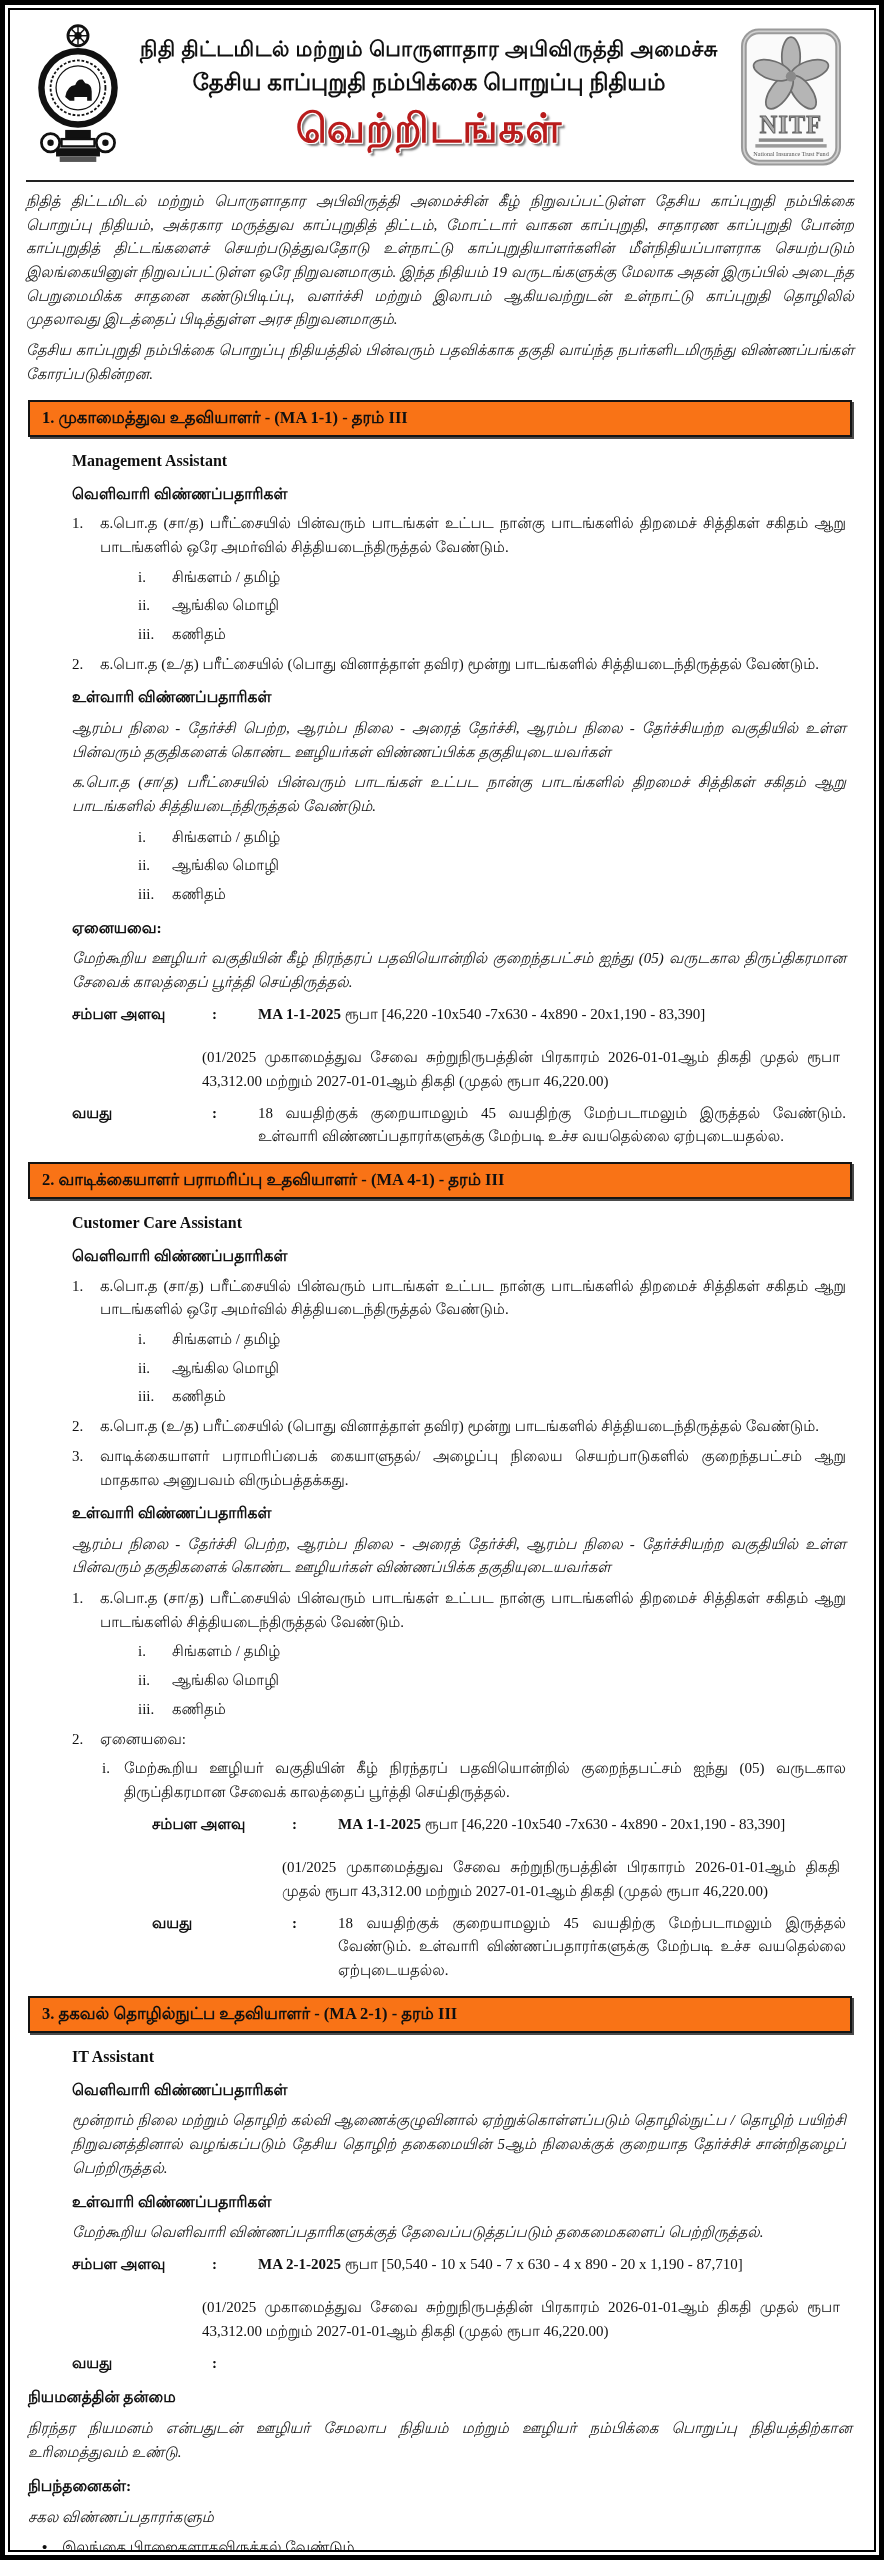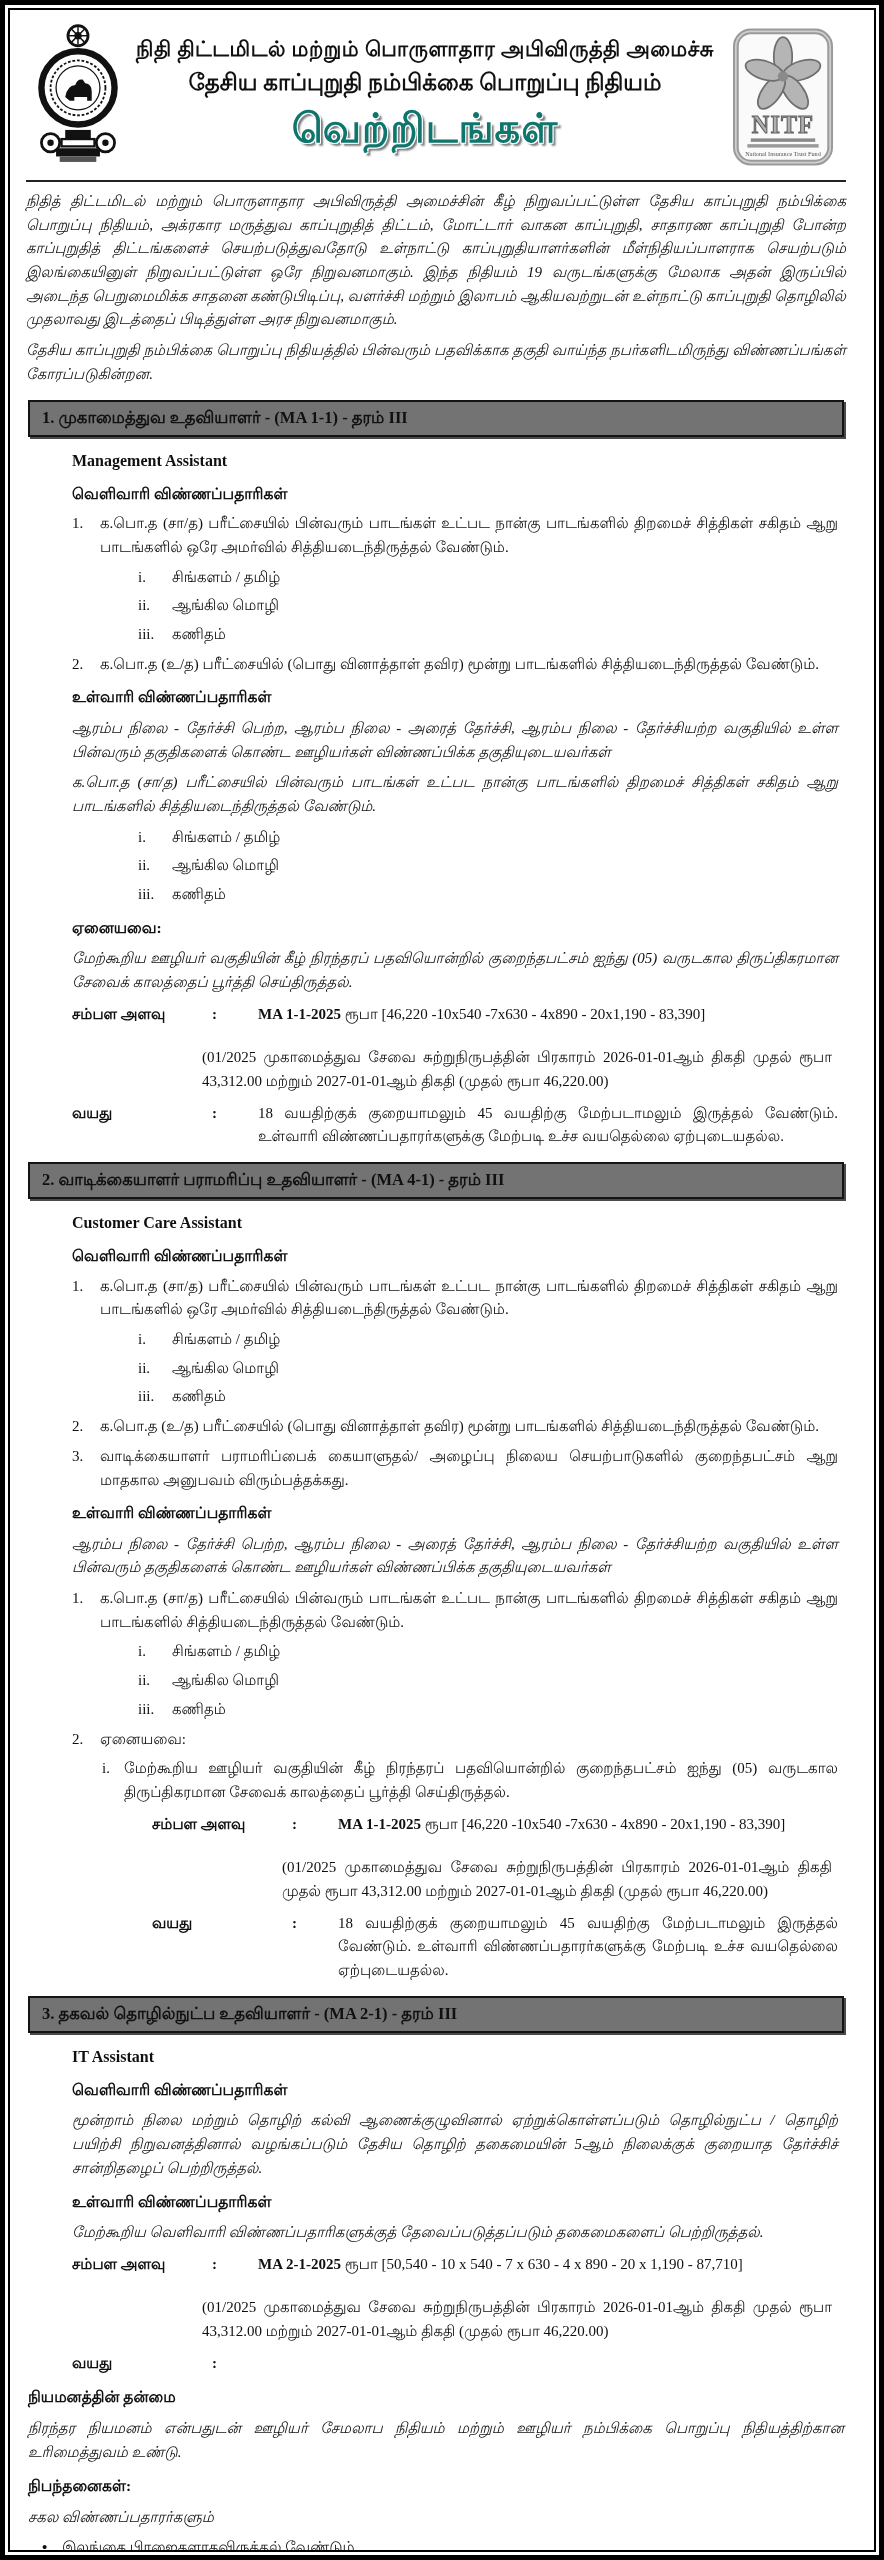--- a/index.html
+++ b/index.html
@@ -3,40 +3,40 @@
 <meta charset="utf-8">
 <style>
   html,body{margin:0;padding:0;background:#e8e8e8;}
   .frame{
     width:884px;height:2560px;box-sizing:border-box;background:#fff;
     border:5px solid #000;padding:3px;margin:0 auto;
     font-family:"Liberation Serif", serif;color:#101010;
   }
   .frame-inner{
     border:2px solid #000;height:100%;box-sizing:border-box;
-    padding:10px 28px 8px 16px;overflow:hidden;background:#fff;
+    padding:10px 20px 8px 16px;overflow:hidden;background:#fff;
   }
   
   .header{display:flex;align-items:center;gap:8px;padding:2px 4px 6px 4px;}
   .emblem{flex:0 0 96px;display:flex;justify-content:center;}
   .head-center{flex:1;text-align:center;}
   .nitf-box{flex:0 0 118px;display:flex;justify-content:center;}
   .ministry{font-size:21px;font-weight:700;letter-spacing:.5px;margin-bottom:6px;}
   .org{font-size:23px;font-weight:700;margin-bottom:6px;}
   .vac{
-    font-size:40px;font-weight:700;color:#0f766e;letter-spacing:1px;
+    font-size:40px;font-weight:700;color:#b91c1c;letter-spacing:1px;
     text-shadow:-1px -1px 0 #fff,1px -1px 0 #fff,-1px 1px 0 #fff,1px 1px 0 #fff,3px 3px 2px #777;
   }
   .head-rule{border:none;border-top:2px solid #222;margin:2px 0 8px 0;}
   
   .just{text-align:justify;}
   p{margin:7px 0;font-size:15px;line-height:1.58;font-style:italic;}
   .bld{font-weight:700;}
   .sec-head{
-    background:#737373;border:2px solid #141414;box-shadow:2px 2px 0 #4a4a4a;
+    background:#f97316;border:2px solid #141414;box-shadow:2px 2px 0 #4a4a4a;
     font-size:16.5px;font-weight:700;padding:6px 12px;margin:13px 2px 11px 2px;
   }
   .sec-body{margin:0 8px 0 46px;font-size:15px;line-height:1.58;}
   .eng{font-size:16px;margin:4px 0 6px 0;}
   .sub-head{font-size:15.5px;margin:9px 0 5px 0;}
   .num-row{display:flex;margin:6px 0;}
   .num{flex:0 0 28px;}
   .txt{flex:1;text-align:justify;}
   .rom-row{display:flex;margin:5px 0 5px 66px;}
   .rom{flex:0 0 34px;}

